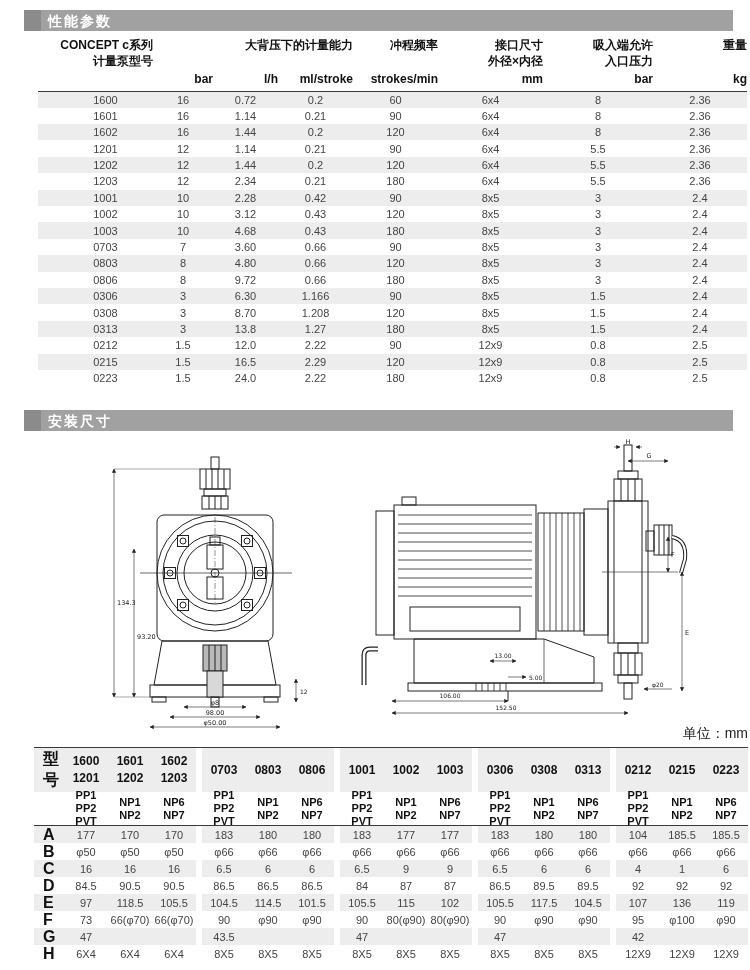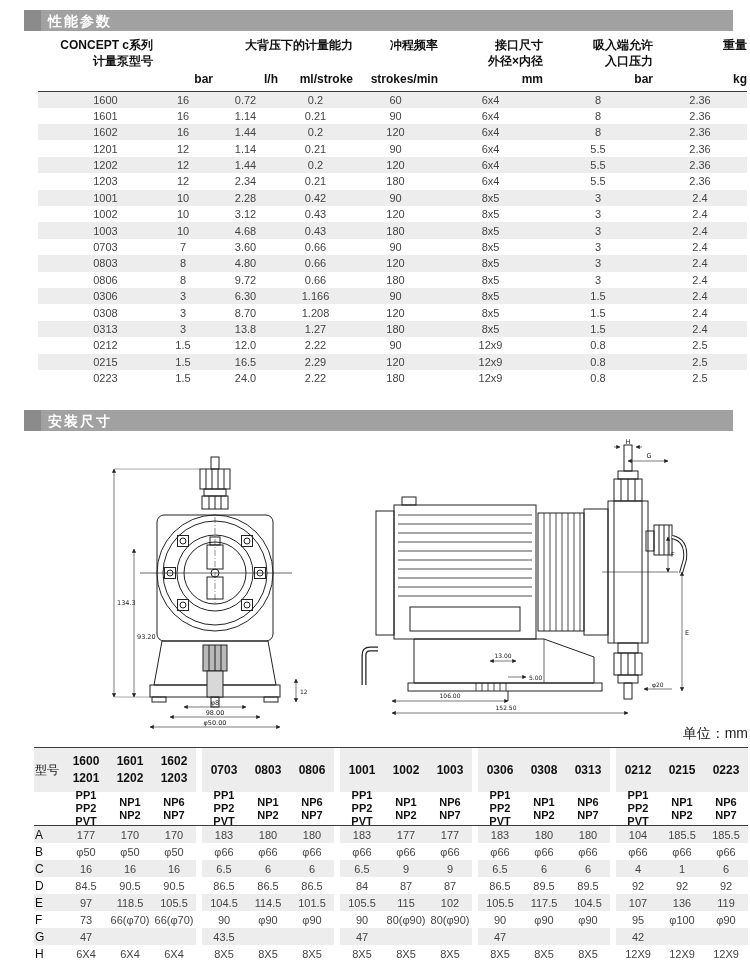--- a/index.html
+++ b/index.html
@@ -33,22 +33,22 @@
   svg text{fill:#222; font-family:"DejaVu Sans",sans-serif;}
 
   .unit-note{width:710px; margin-left:38px; text-align:right; font-size:14px; color:#222;
     margin-top:2px;}
 
   
   .dim-table{width:714px; margin:4px 0 0 34px; border-top:1px solid var(--line);}
   .dt-row{display:flex; width:714px;}
   .dt-box{display:flex; margin-left:6px;}
   .dt-box.first{margin-left:0;}
-  .dt-label{width:30px; font-weight:normal; font-size:12px; display:flex; align-items:center;
-    padding-left:1px;}
+  .dt-label{width:30px; font-weight:bold; font-size:16px; display:flex; align-items:center;
+    padding-left:9px;}
   .dt-cell{width:44px; display:flex; flex-direction:column; justify-content:center;
     align-items:center; text-align:center;}
   .dt-row.shade .dt-box{background:var(--stripe);}
   .dt-row.model-row{height:44px;}
   .dt-row.model-row .dt-cell{font-weight:bold; font-size:12px; line-height:1.45;}
   .dt-row.mat-row{height:34px; border-bottom:1px solid var(--line);}
   .dt-row.mat-row .dt-cell{font-weight:bold; font-size:11px; line-height:1.18;}
   .dt-row.data{height:17px;}
   .dt-row.data .dt-cell{font-size:11px; color:var(--txt);}
 </style>

